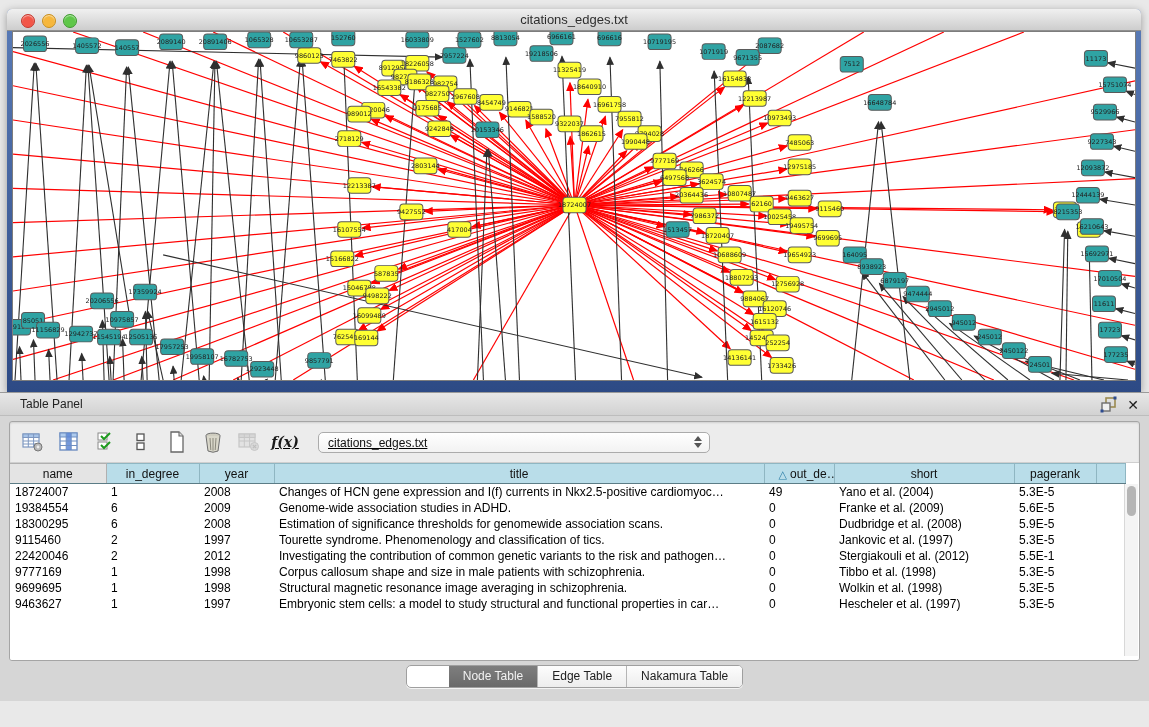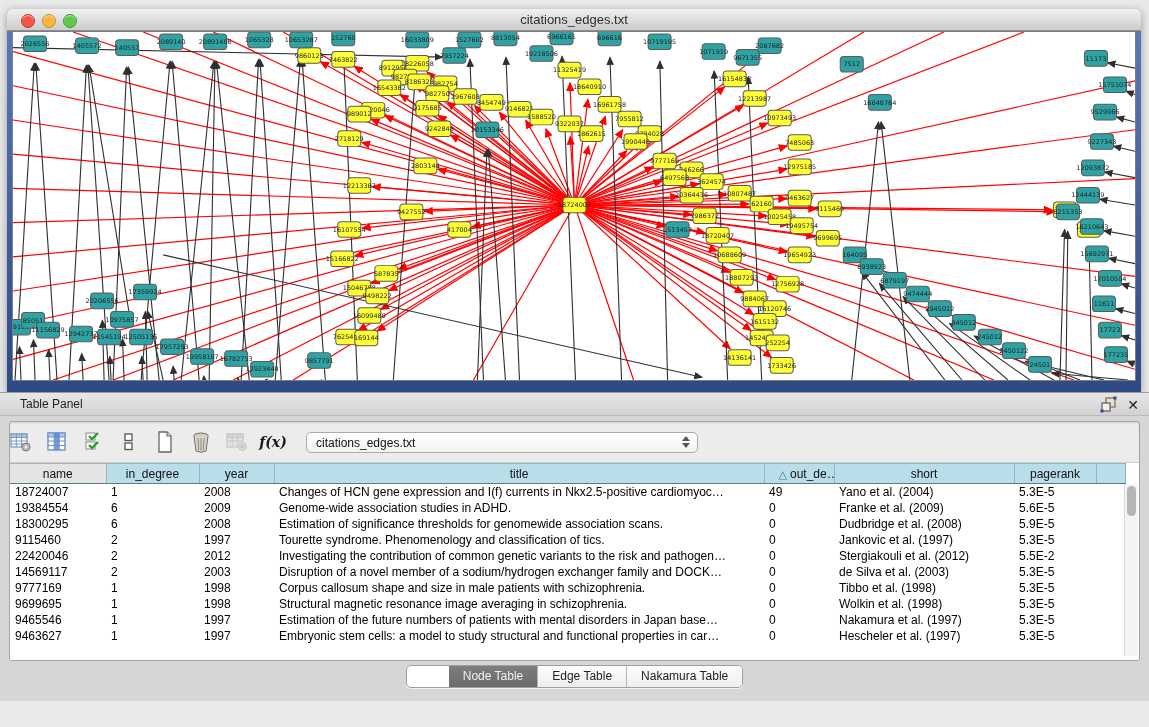--- a/index.html
+++ b/index.html
@@ -30,21 +30,21 @@
     background:#d6d6d6;border-top:1px solid #9a9a9a;}
   .tp-header{position:relative;height:22px;background:linear-gradient(#e7e7e7,#d2d2d2);
     border-bottom:1px solid #bdbdbd;}
   .tp-title{position:absolute;left:20px;top:4px;font-size:12px;color:#222;}
   .tp-header-icons{position:absolute;right:10px;top:3px;display:flex;gap:10px;align-items:center;}
   .tp-close{font-size:14px;font-weight:bold;color:#1d1d1d;line-height:16px;cursor:default;}
 
   .tp-content{position:absolute;left:9px;right:9px;top:28px;height:238px;
     background:#ececec;border:1px solid #a5a5a5;border-radius:3px;
     box-shadow:inset 0 1px 2px rgba(0,0,0,.12);overflow:hidden;}
-  .tp-toolbar{height:40px;display:flex;align-items:center;gap:14px;}
+  .tp-toolbar{height:40px;display:flex;align-items:center;gap:14px;padding-left:12px;text-decoration:underline;}
   .tb-icon{width:22px;height:22px;display:flex;align-items:center;justify-content:center;}
   .fx{font-family:"DejaVu Serif",serif;font-style:italic;font-weight:bold;font-size:14px;color:#1a1a1a;}
   .combo{margin-left:8px;width:392px;height:21px;background:linear-gradient(#ffffff,#f2f2f2);
     border:1px solid #ababab;border-radius:5px;position:relative;
     font-size:12px;color:#111;line-height:21px;padding-left:9px;box-sizing:border-box;}
   .combo .arrows{position:absolute;right:7px;top:3px;display:flex;flex-direction:column;gap:2px;}
   .combo .arrows i{display:block;width:0;height:0;border-left:4px solid transparent;border-right:4px solid transparent;}
   .combo .arrows i.up{border-bottom:5px solid #555;}
   .combo .arrows i.down{border-top:5px solid #555;}
 
@@ -955,31 +955,21 @@
                 <td>5.3E-5</td>
                 <td></td>
               </tr>
               <tr>
                 <td>22420046</td>
                 <td>2</td>
                 <td>2012</td>
                 <td>Investigating the contribution of common genetic variants to the risk and pathogen…</td>
                 <td>0</td>
                 <td>Stergiakouli et al. (2012)</td>
-                <td>5.5E-2</td>
-                <td></td>
-              </tr>
-              <tr>
-                <td>14569117</td>
-                <td>2</td>
-                <td>2003</td>
-                <td>Disruption of a novel member of a sodium/hydrogen exchanger family and DOCK…</td>
-                <td>0</td>
-                <td>de Silva et al. (2003)</td>
-                <td>5.3E-5</td>
+                <td>5.5E-1</td>
                 <td></td>
               </tr>
               <tr>
                 <td>9777169</td>
                 <td>1</td>
                 <td>1998</td>
                 <td>Corpus callosum shape and size in male patients with schizophrenia.</td>
                 <td>0</td>
                 <td>Tibbo et al. (1998)</td>
                 <td>5.3E-5</td>
@@ -989,30 +979,20 @@
                 <td>9699695</td>
                 <td>1</td>
                 <td>1998</td>
                 <td>Structural magnetic resonance image averaging in schizophrenia.</td>
                 <td>0</td>
                 <td>Wolkin et al. (1998)</td>
                 <td>5.3E-5</td>
                 <td></td>
               </tr>
               <tr>
-                <td>9465546</td>
-                <td>1</td>
-                <td>1997</td>
-                <td>Estimation of the future numbers of patients with mental disorders in Japan base…</td>
-                <td>0</td>
-                <td>Nakamura et al. (1997)</td>
-                <td>5.3E-5</td>
-                <td></td>
-              </tr>
-              <tr>
                 <td>9463627</td>
                 <td>1</td>
                 <td>1997</td>
                 <td>Embryonic stem cells: a model to study structural and functional properties in car…</td>
                 <td>0</td>
                 <td>Hescheler et al. (1997)</td>
                 <td>5.3E-5</td>
                 <td></td>
               </tr>
             </tbody>

